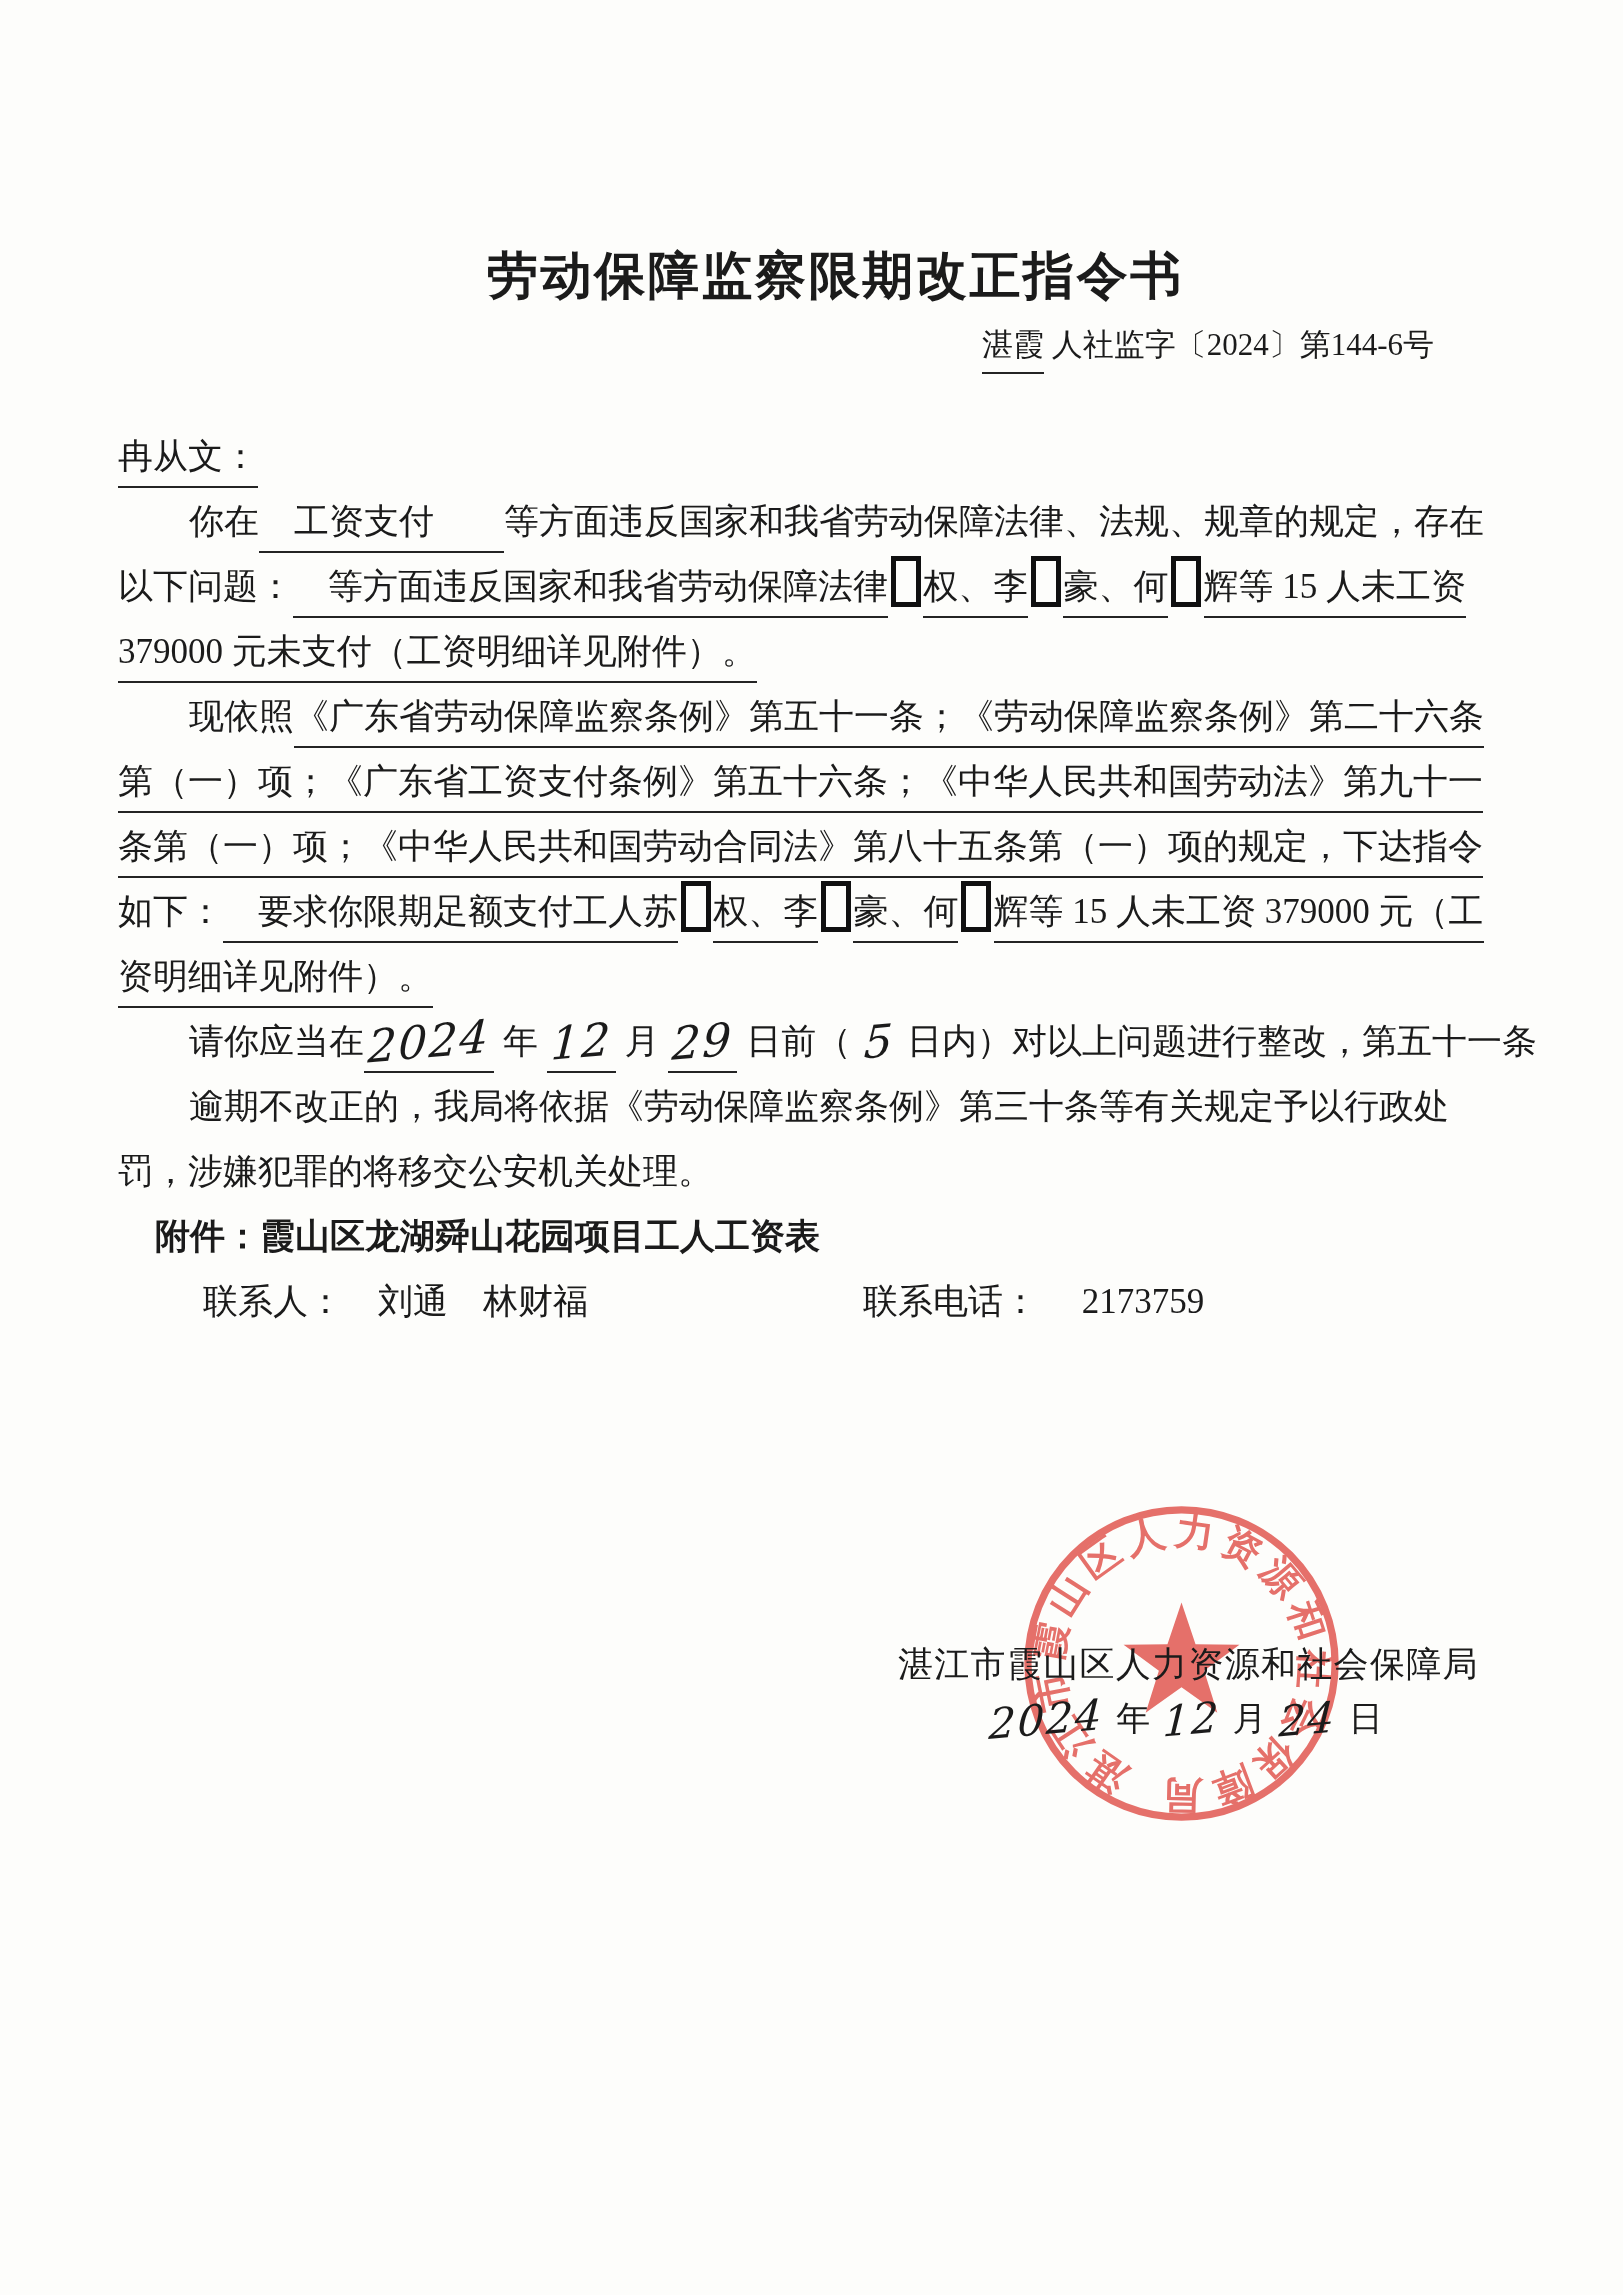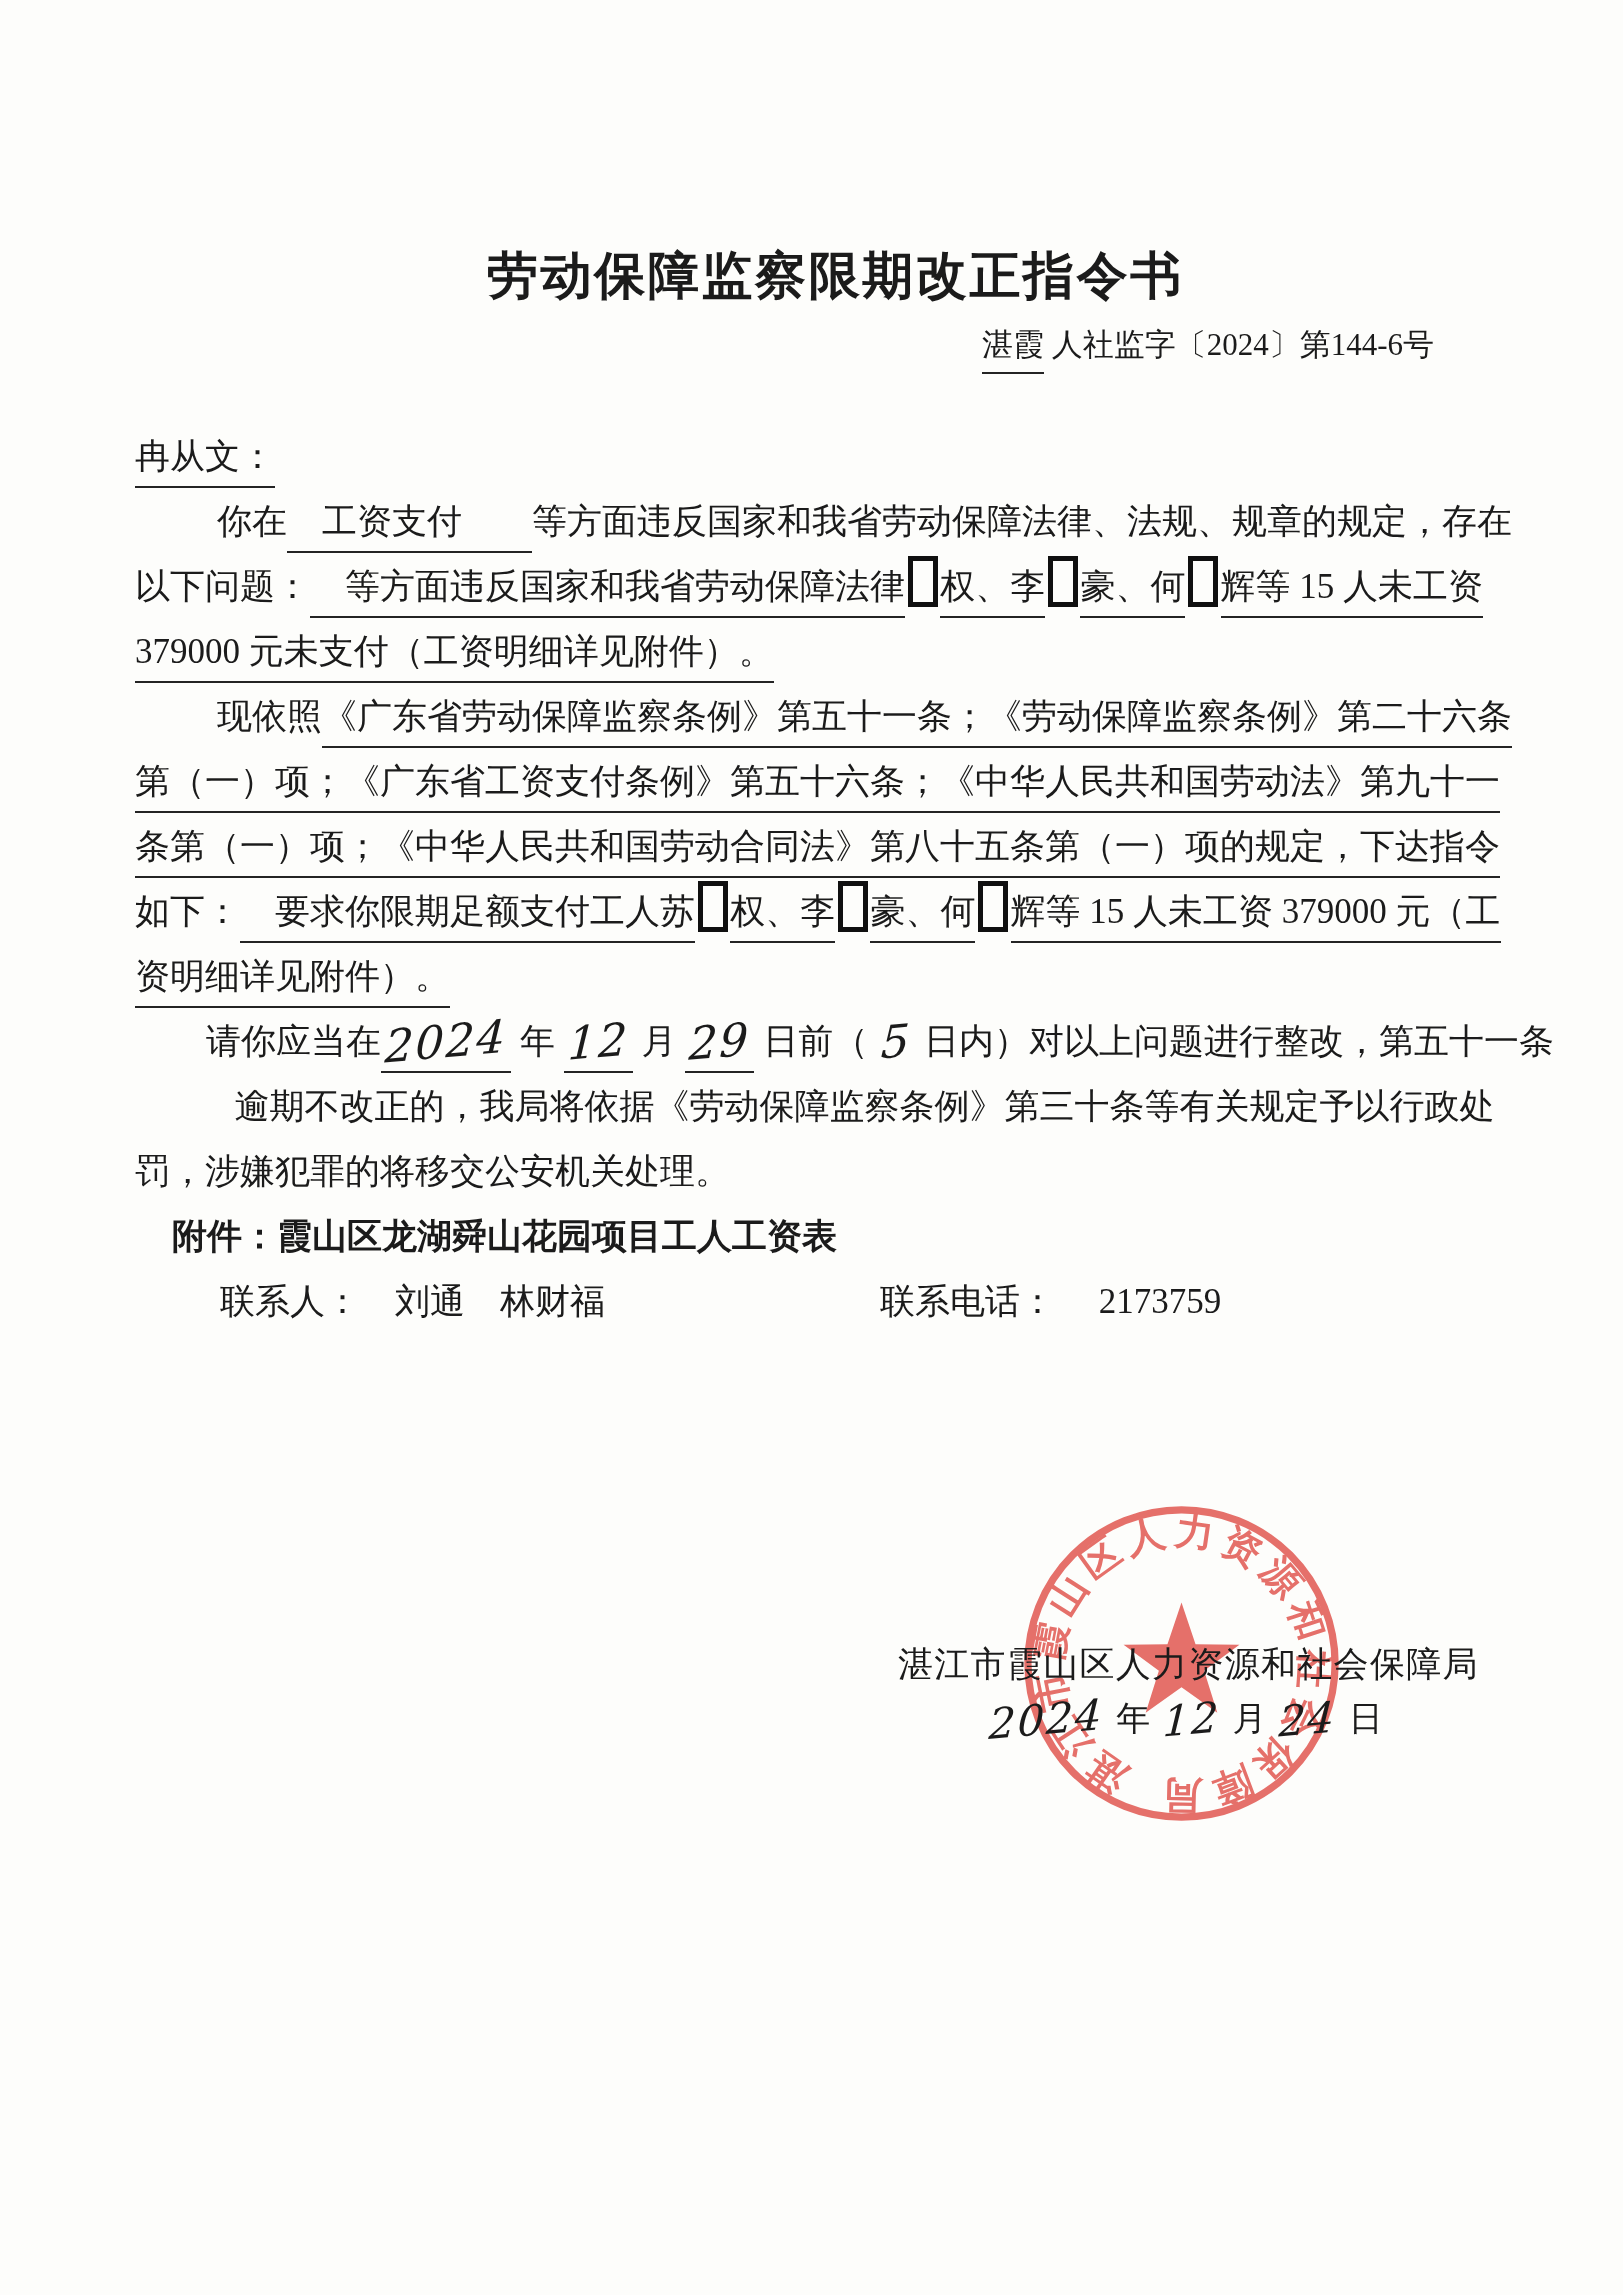--- a/index.html
+++ b/index.html
@@ -27,28 +27,28 @@
   .docnum{
     position:absolute;top:326px;right:189px;
     font-size:31px;line-height:1.25;
     white-space:nowrap;
   }
   .u{
     border-bottom:2.6px solid #242424;
     padding-bottom:10px;
   }
   #body-lines{
-    position:absolute;left:135px;top:424px;width:1388px;
+    position:absolute;left:118px;top:424px;width:1388px;
     font-size:35px;
   }
   .line{
     height:65px;line-height:65px;
     white-space:nowrap;
   }
-  .ind{padding-left:71px;text-align:center;}
+  .ind{padding-left:71px;}
   .attach{padding-left:37px;font-weight:bold;}
   .contacts{padding-left:85px;}
   .hw{
     font-family:"DejaVu Serif","Liberation Serif",serif;
     font-style:italic;
     font-size:45px;
     display:inline-block;
     line-height:1;
     transform:rotate(-5deg) skewX(-8deg);
     vertical-align:-3.9px;

